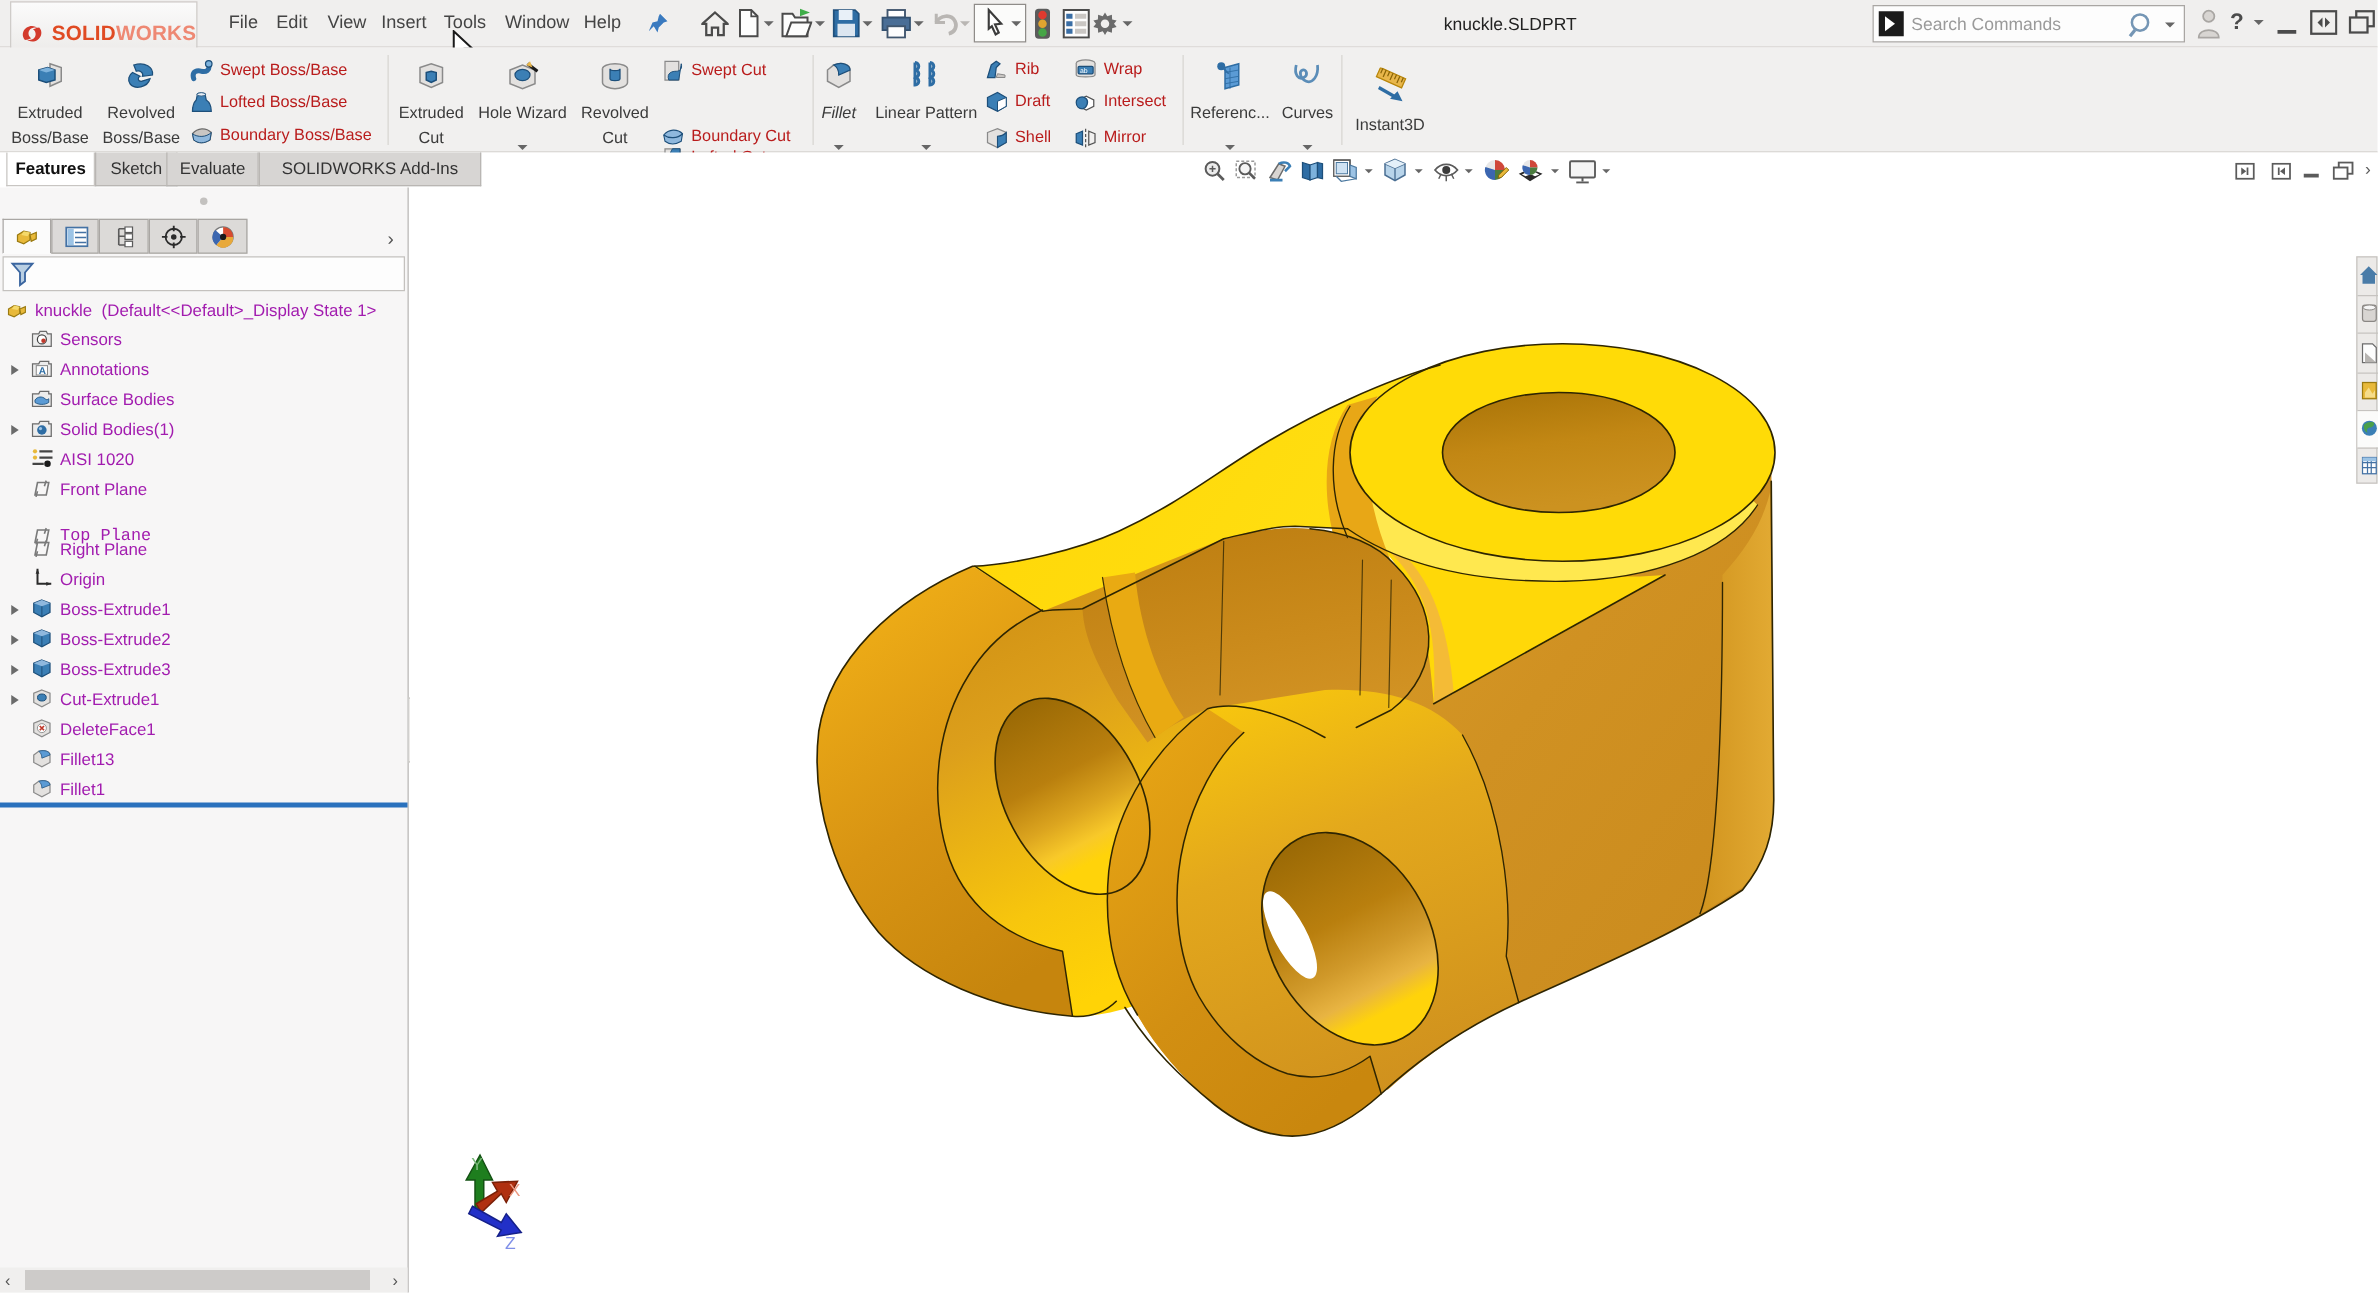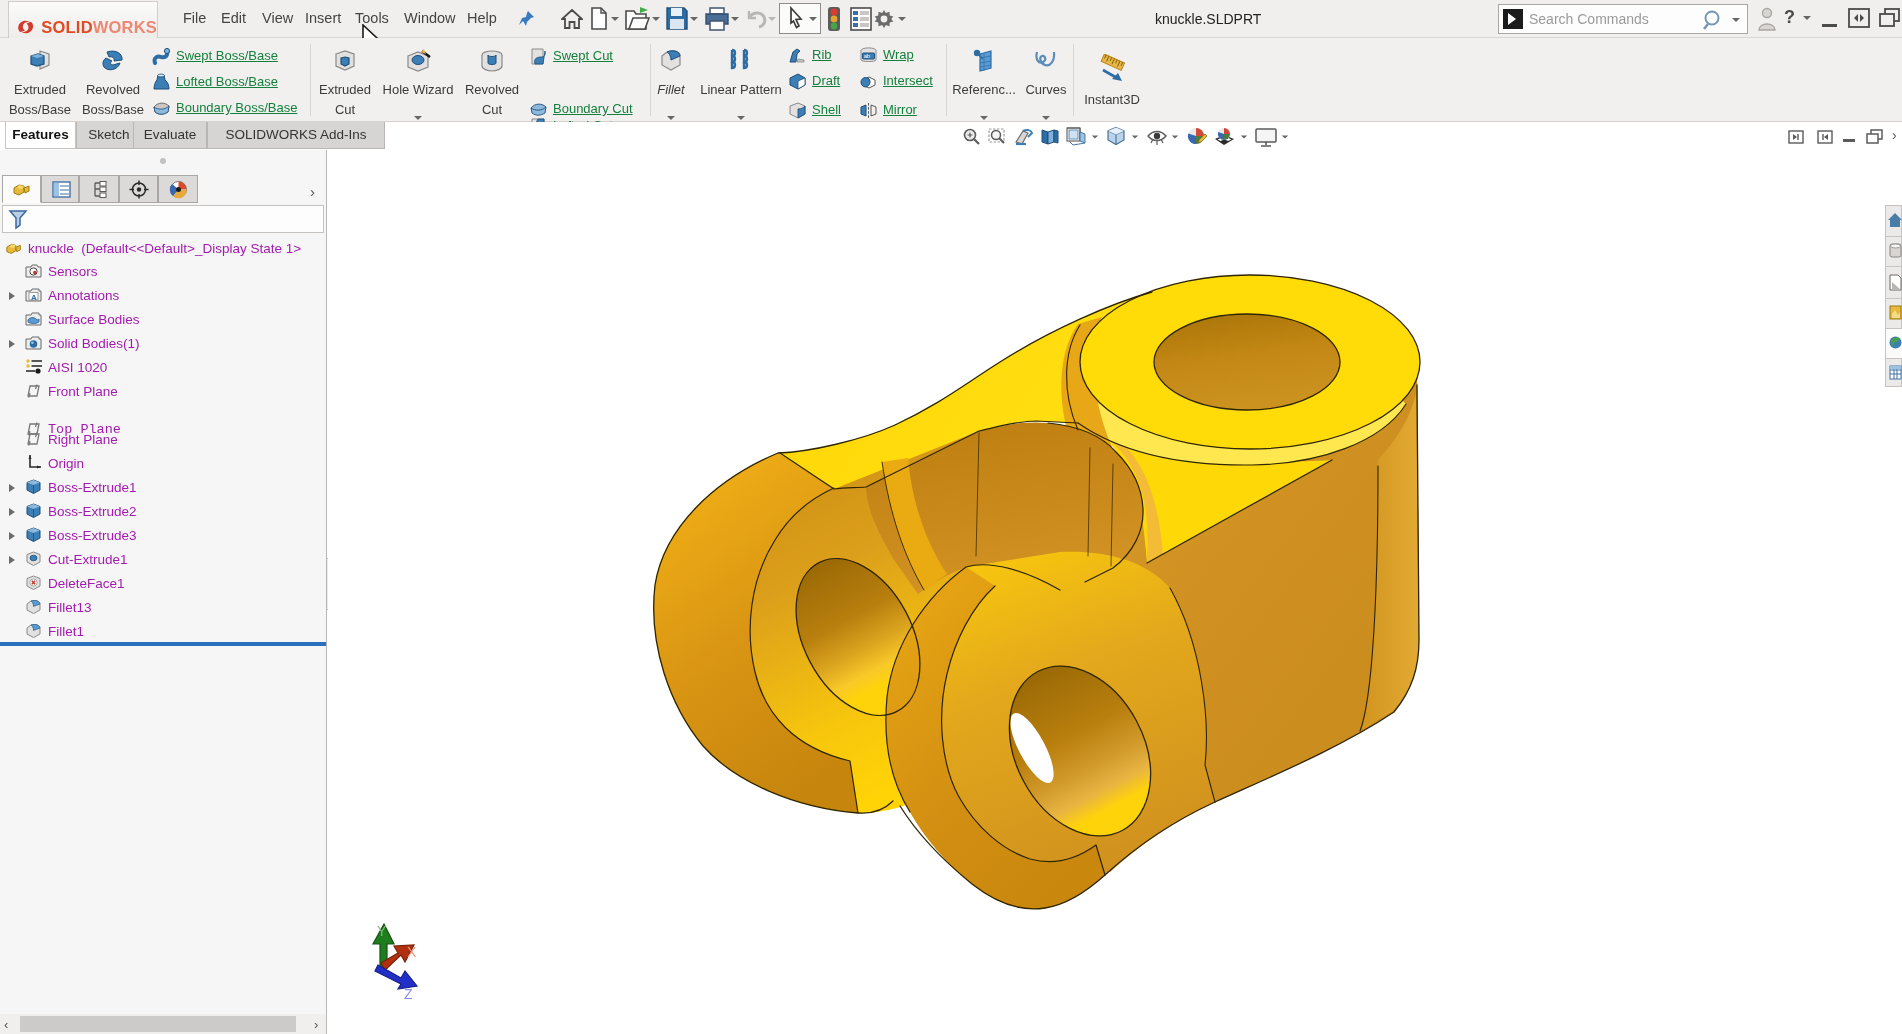--- a/index.html
+++ b/index.html
@@ -17,21 +17,21 @@
 #logotext { font-size:16.5px; letter-spacing:0.2px; color:#e04b23; font-weight:bold; }
 #logotext .lt { color:#ee8873; font-weight:bold; }
 .menuitem { position:absolute; top:10px; font-size:14.5px; color:#444; }
 
 
 #ribbon { position:absolute; left:0; top:38px; width:1902px; height:84px;
   background:#f1f0ef; border-bottom:1px solid #d5d2cf; }
 .rsep { position:absolute; top:6px; height:72px; width:1px; background:#d8d5d2; }
 .rbig { position:absolute; top:10px; height:74px; text-align:center; font-size:13px; color:#3b3b3b; line-height:20px; }
 .rbig .bcaret { position:absolute; bottom:2px; left:50%; margin-left:-4px; }
-.rsmall { position:absolute; font-size:13px; color:#15803d; white-space:nowrap;text-decoration:underline; }
+.rsmall { position:absolute; font-size:13px; color:#b91c1c; white-space:nowrap; }
 .rsmall svg, .rsmall .ic { vertical-align:middle; margin-right:5px; }
 .caret { display:inline-block; width:0; height:0; border-left:4px solid transparent;
   border-right:4px solid transparent; border-top:4px solid #666; }
 
 
 #tabrow { position:absolute; left:0; top:122px; width:1902px; height:28px; background:#fff; }
 .tab { position:absolute; top:0; height:27px; background:#d7d5d3; border:1px solid #b9b6b3;
   border-top:none; font-size:13.5px; color:#333; text-align:center; line-height:26px; }
 .tab.active { background:#fff; border-color:#c8c5c2; font-weight:bold; color:#111; }
 

